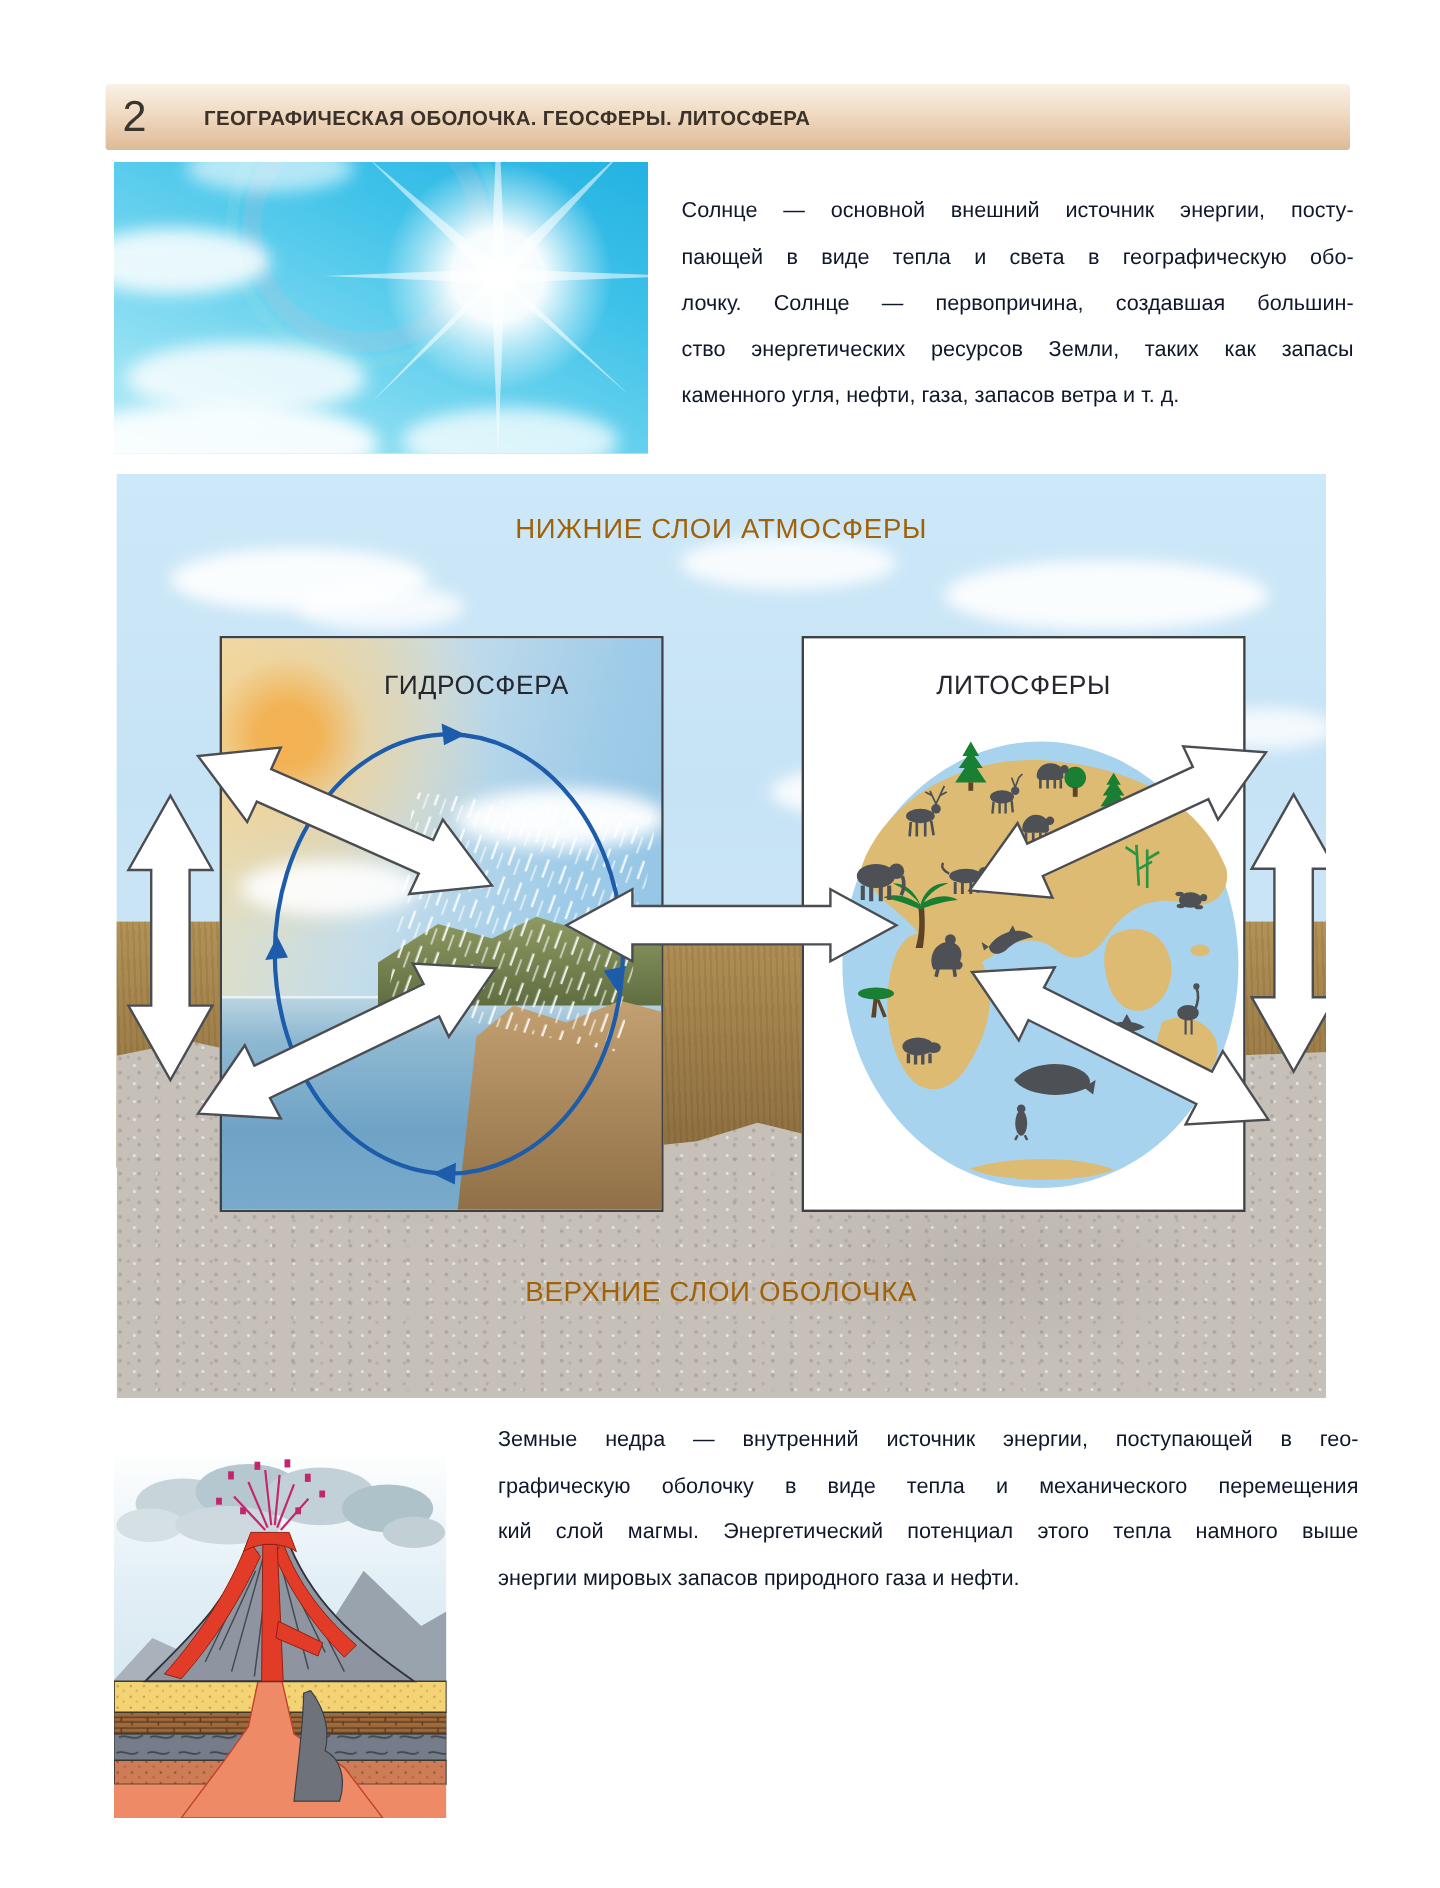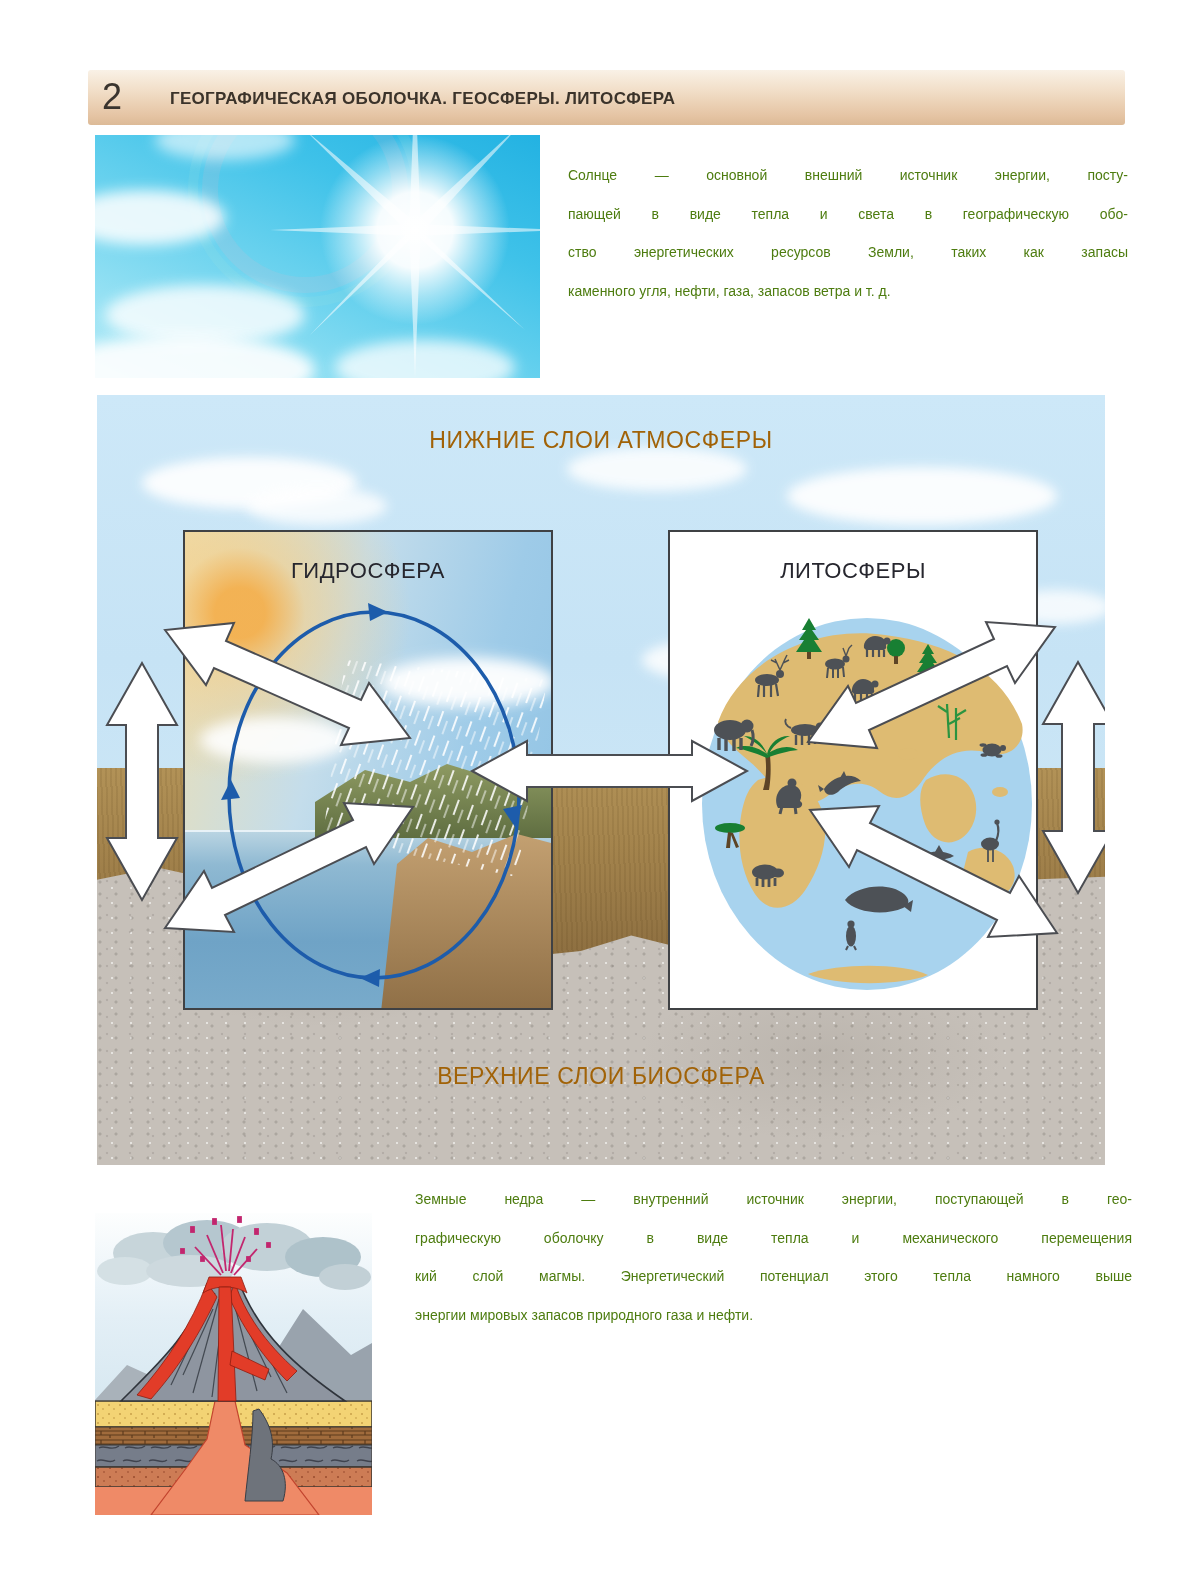--- a/index.html
+++ b/index.html
@@ -7,21 +7,21 @@
         font-family:"Liberation Sans", sans-serif;color:#262626;}
   .abs{position:absolute;}
 
   
   .header-band{left:88px;top:70px;width:1037px;height:55px;border-radius:3px;
     background:linear-gradient(180deg,#f9f1e6 0%,#f1ddc6 40%,#e4c3a2 85%,#dcba97 100%);}
   .page-num{left:14px;top:6px;font-size:36px;color:#3a342e;}
   .header-title{left:82px;top:19px;font-size:17px;font-weight:bold;letter-spacing:.3px;color:#3b332a;}
 
   
-  .para{font-size:14px;line-height:38.6px;color:#4d7c0f;}
+  .para{font-size:18px;line-height:38.6px;color:#0f172a;}
   .jline{text-align:justify;text-align-last:justify;white-space:normal;}
   .jline.last{text-align-last:left;}
 
   
   .diagram{left:97px;top:395px;width:1008px;height:770px;overflow:hidden;}
   .sky{left:0;top:0;width:1008px;height:480px;
     background:linear-gradient(180deg,#cde8f8 0%,#c6e3f5 55%,#cde7f6 100%);}
   .cloud{background:#ffffff;border-radius:50%;filter:blur(6px);opacity:.92;}
   .grass{left:0;top:373px;width:1008px;height:205px;
     background:
@@ -93,39 +93,40 @@
     <div class="abs sun-cloud" style="left:-30px;top:55px;width:160px;height:55px;opacity:.85"></div>
     <div class="abs sun-cloud" style="left:10px;top:150px;width:200px;height:60px;opacity:.8"></div>
     <div class="abs sun-cloud" style="left:-40px;top:200px;width:260px;height:70px;opacity:.9"></div>
     <div class="abs sun-cloud" style="left:240px;top:205px;width:180px;height:55px;opacity:.75"></div>
     <div class="abs sun-cloud" style="left:60px;top:-15px;width:140px;height:40px;opacity:.6"></div>
   </div>
 
   <div class="abs para" style="left:568px;top:156px;width:560px;">
     <div class="jline">Солнце — основной внешний источник энергии, посту-</div>
     <div class="jline">пающей в виде тепла и света в географическую обо-</div>
+    <div class="jline">лочку. Солнце — первопричина, создавшая большин-</div>
     <div class="jline">ство энергетических ресурсов Земли, таких как запасы</div>
     <div class="jline last">каменного угля, нефти, газа, запасов ветра и т. д.</div>
   </div>
 
   <div class="abs diagram">
     <div class="abs sky"></div>
     <div class="abs cloud" style="left:45px;top:62px;width:215px;height:52px;"></div>
     <div class="abs cloud" style="left:150px;top:92px;width:140px;height:38px;opacity:.8"></div>
     <div class="abs cloud" style="left:470px;top:52px;width:180px;height:44px;opacity:.85"></div>
     <div class="abs cloud" style="left:690px;top:72px;width:270px;height:58px;"></div>
     <div class="abs cloud" style="left:905px;top:195px;width:110px;height:34px;opacity:.8"></div>
     <div class="abs cloud" style="left:545px;top:245px;width:130px;height:40px;opacity:.85"></div>
     <div class="abs grass"></div>
     <div class="abs rock"></div>
 
     <div class="abs diag-label" style="top:32px;">НИЖНИЕ СЛОИ АТМОСФЕРЫ</div>
-    <div class="abs diag-label" style="top:668px;">ВЕРХНИЕ СЛОИ БИОСФЕРА</div>
-
-    <div class="abs sphere-box" style="left:86px;">
+    <div class="abs diag-label" style="top:668px;">ВЕРХНИЕ СЛОИ ОБОЛОЧКА</div>
+
+    <div class="abs sphere-box" style="left:86px;padding-left:29px;">
       <div class="abs hydro-sky"></div>
       <div class="abs sun-cloud" style="left:15px;top:185px;width:150px;height:46px;opacity:.9"></div>
       <div class="abs sun-cloud" style="left:195px;top:125px;width:175px;height:50px;opacity:.95"></div>
       <div class="abs hydro-sea"></div>
       <svg class="abs" style="left:0;top:0" width="370" height="480" viewBox="0 0 370 480">
         <defs>
           <pattern id="rain" width="15" height="26" patternUnits="userSpaceOnUse" patternTransform="rotate(20)">
             <line x1="4" y1="2" x2="4" y2="18" stroke="#ffffff" stroke-width="2" opacity="0.85"></line>
             <line x1="11" y1="10" x2="11" y2="24" stroke="#ffffff" stroke-width="1.5" opacity="0.65"></line>
           </pattern>

